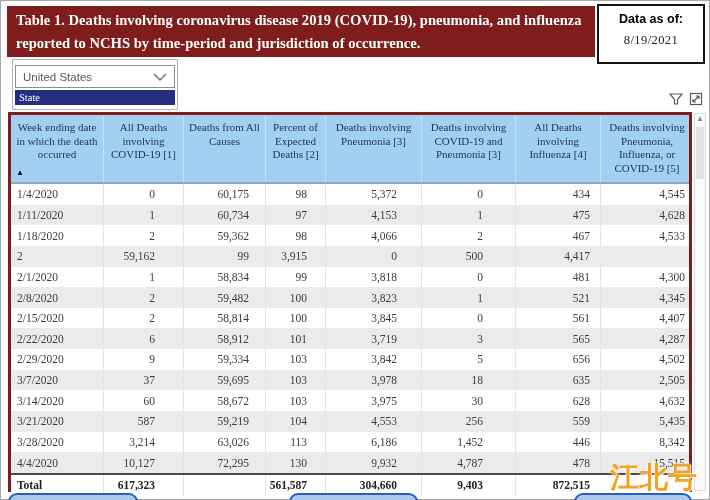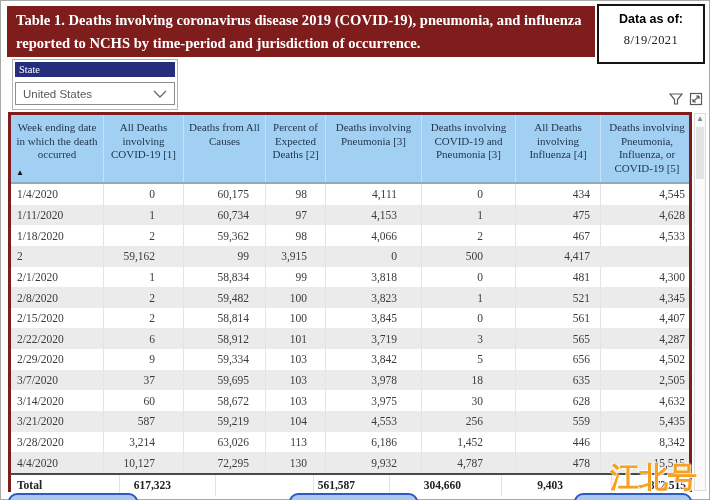--- a/index.html
+++ b/index.html
@@ -59,21 +59,21 @@
     display:flex;align-items:center;justify-content:flex-end;height:100%;overflow:hidden;white-space:nowrap;
   }
   .tcell:nth-child(1){justify-content:flex-start;padding-left:6px;border-left:none;}
   .tcell:nth-child(2){padding-right:28px;}
   .tcell:nth-child(3){padding-right:16px;}
   .tcell:nth-child(4){padding-right:18px;}
   .tcell:nth-child(5){padding-right:24px;}
   .tcell:nth-child(6){padding-right:32px;}
   .tcell:nth-child(7){padding-right:10px;}
   .tcell:nth-child(8){padding-right:8px;padding-left:34px;}
-  #totalrow{height:21px;border-top:2px solid #4a4a4a;font-weight:bold;background:#fff;gap:16px;}
+  #totalrow{height:21px;border-top:2px solid #4a4a4a;font-weight:bold;background:#fff;}
   #totalrow .tcell{color:#222;}
   
   #scrollbar{
     position:absolute;left:694px;top:113px;width:12px;height:378px;box-sizing:border-box;
     background:#fafafa;border:1px solid #dcdcdc;cursor:pointer;
   }
   #scroll-up{position:absolute;top:0;left:0;width:100%;text-align:center;font-size:8px;color:#8a8a8a;line-height:10px;font-family:"Liberation Sans",sans-serif;}
   #scroll-thumb{position:absolute;top:13px;left:1px;width:8px;height:52px;background:#e3e3e3;}
   
   .pill{
@@ -94,27 +94,27 @@
 <body>
 
 <div id="title-bar">Table 1. Deaths involving coronavirus disease 2019 (COVID-19), pneumonia, and influenza reported to NCHS by time-period and jurisdiction of occurrence.</div>
 
 <div id="dataasof">
   <div class="da-label">Data as of:</div>
   <div class="da-value">8/19/2021</div>
 </div>
 
 <div id="slicer">
-  <div id="slicer-header">State</div>
   <div id="slicer-dropdown">
     <span>United States</span>
     <svg class="chev" width="14" height="8" viewBox="0 0 14 8">
         <polyline points="1,1 7,7 13,1"></polyline>
       </svg>
   </div>
+  <div id="slicer-header">State</div>
 </div>
 
 <div id="vh-icons">
   <svg width="14" height="14" viewBox="0 0 14 14">
       <path d="M1 2 L13 2 L8.5 7.5 L8.5 12 L5.5 12 L5.5 7.5 Z"></path>
     </svg>
   <svg width="14" height="14" viewBox="0 0 14 14">
       <rect x="1.5" y="1.5" width="11" height="11"></rect>
       <path d="M4 10 L10 4 M10 4 L7 4 M10 4 L10 7 M4 10 L7 10 M4 10 L4 7"></path>
     </svg>
@@ -130,21 +130,21 @@
       <div class="hcell">Deaths involving COVID-19 and Pneumonia [3]</div>
       <div class="hcell">All Deaths involving Influenza [4]</div>
       <div class="hcell">Deaths involving Pneumonia, Influenza, or COVID-19 [5]</div>
     </div>
   <div id="tbody">
       <div class="trow grid">
         <div class="tcell">1/4/2020</div>
         <div class="tcell">0</div>
         <div class="tcell">60,175</div>
         <div class="tcell">98</div>
-        <div class="tcell">4,111</div>
+        <div class="tcell">5,372</div>
         <div class="tcell">0</div>
         <div class="tcell">434</div>
         <div class="tcell">4,545</div>
       </div>
       <div class="trow grid">
         <div class="tcell">1/11/2020</div>
         <div class="tcell">1</div>
         <div class="tcell">60,734</div>
         <div class="tcell">97</div>
         <div class="tcell">4,153</div>

